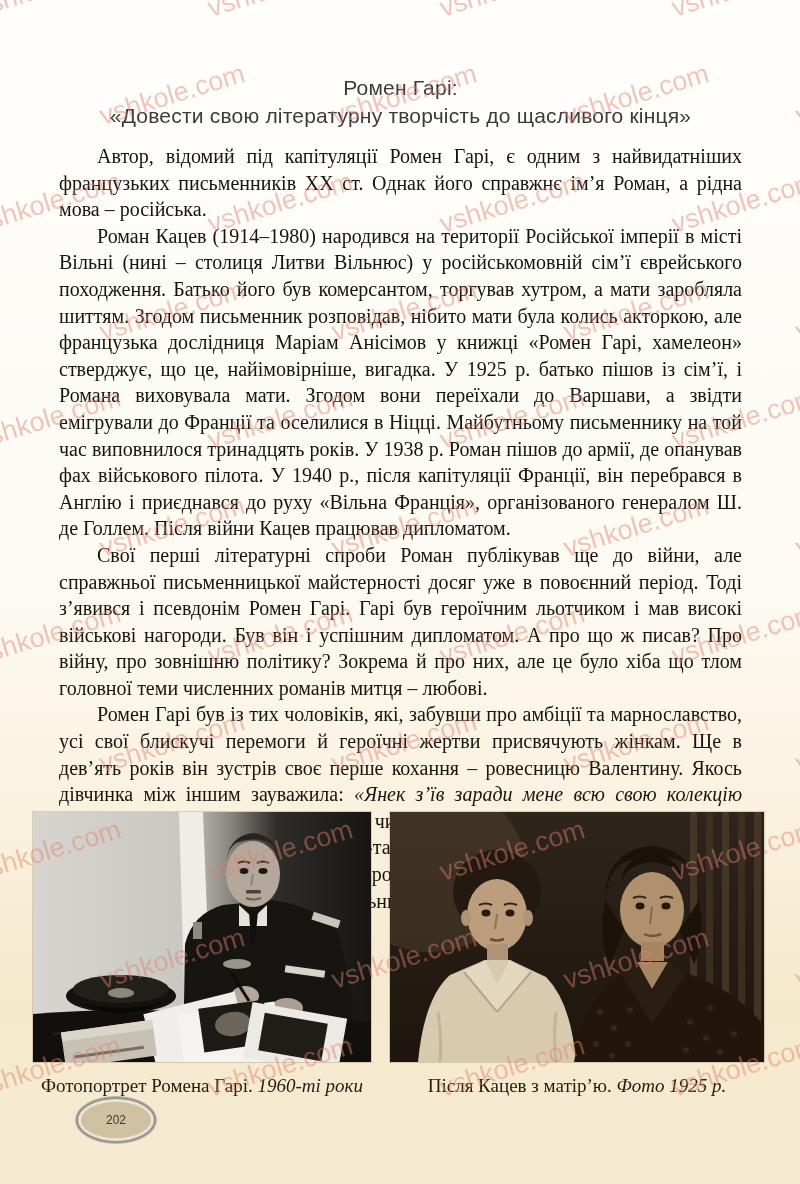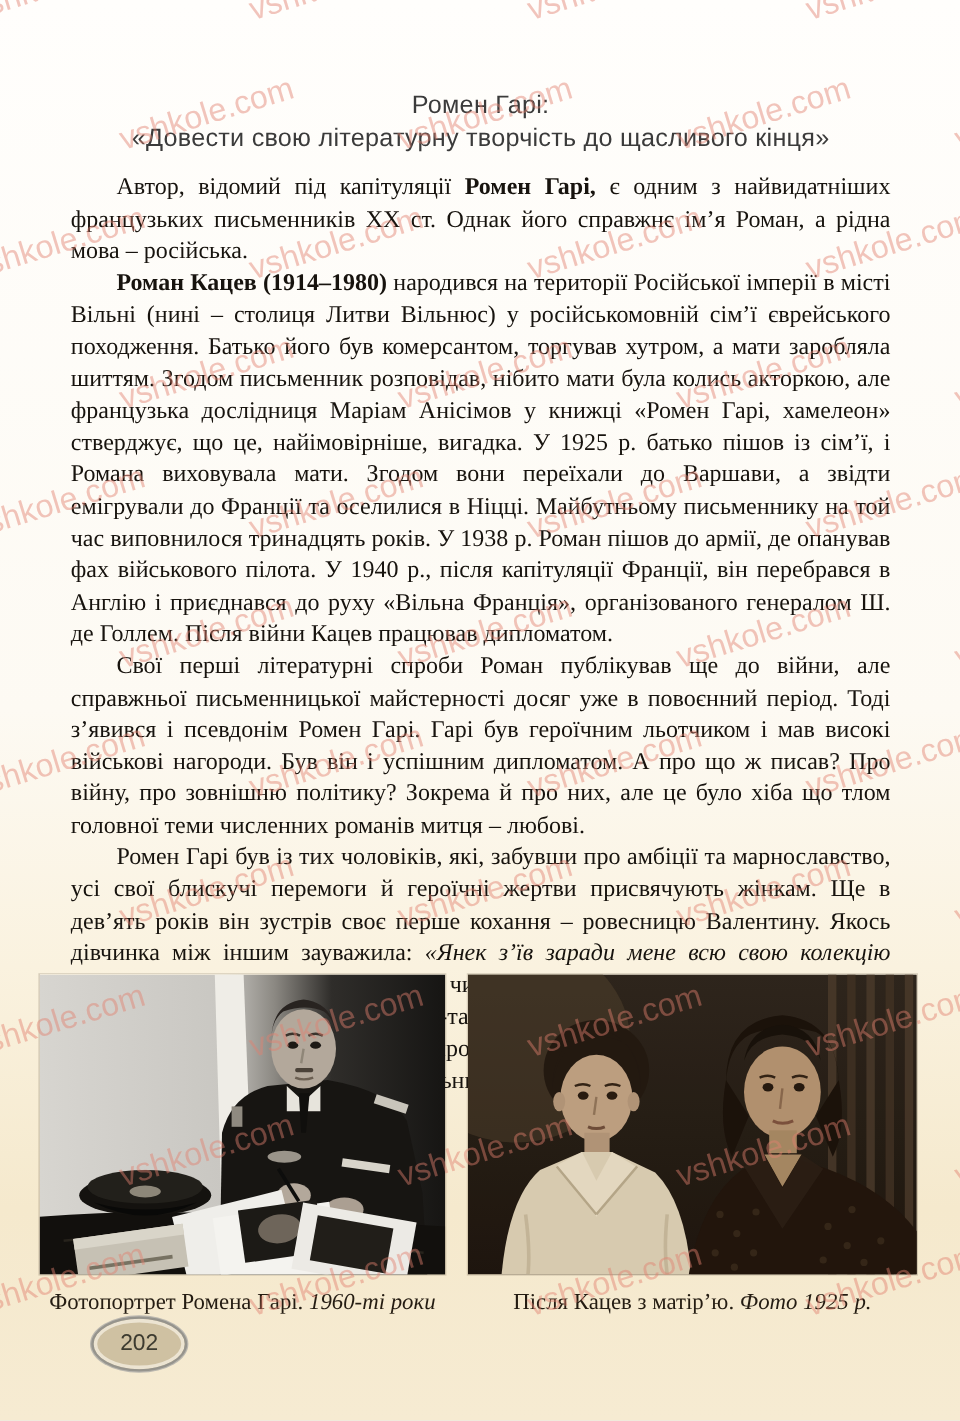--- a/index.html
+++ b/index.html
@@ -10,35 +10,35 @@
   }
   .content{position:absolute;left:59px;top:74px;width:683px;z-index:2;}
   .title{
     font-family:"Liberation Sans",sans-serif;font-size:21px;line-height:28px;
     text-align:center;color:#3b3b3b;letter-spacing:.2px;margin:0 0 13px 0;font-weight:400;
   }
   p.body{
     margin:0;font-size:20px;line-height:26.6px;text-align:justify;
     text-indent:38px;color:#17130e;
   }
-  p.body b{font-weight:bold;}
+  p.body b{font-weight:normal;}
   .it{font-style:italic;}
   .figures{position:absolute;left:33px;top:812px;width:731px;display:flex;gap:19px;z-index:2;}
   figure{margin:0;}
   .photo{display:block;box-shadow:0 0 0 1px rgba(60,45,20,.18);}
   figcaption{
     margin-top:13px;font-size:19px;color:#241c12;text-align:center;
     font-family:"Liberation Serif",serif;white-space:nowrap;
   }
   .badge{
     position:absolute;left:76px;top:1097px;width:76px;height:42px;border-radius:50%;
     background:#cfc1a2;border:2px solid #96948d;
     box-shadow:inset 0 0 0 3px #ece4d2,0 0 0 1px #bab7af;
     display:flex;align-items:center;justify-content:center;
-    font-family:"Liberation Sans",sans-serif;font-size:19px;color:#3d3b30;z-index:3;
+    font-family:"Liberation Sans",sans-serif;font-size:12px;color:#3d3b30;z-index:3;
   }
   .watermarks{position:absolute;inset:0;pointer-events:none;z-index:9;overflow:hidden;}
   .wm{
     position:absolute;transform:rotate(-17deg);transform-origin:left top;
     font-family:"Liberation Sans",sans-serif;font-size:27px;color:#e2806f;
     opacity:.45;white-space:nowrap;
   }
 </style>
 </head>
 <body>

